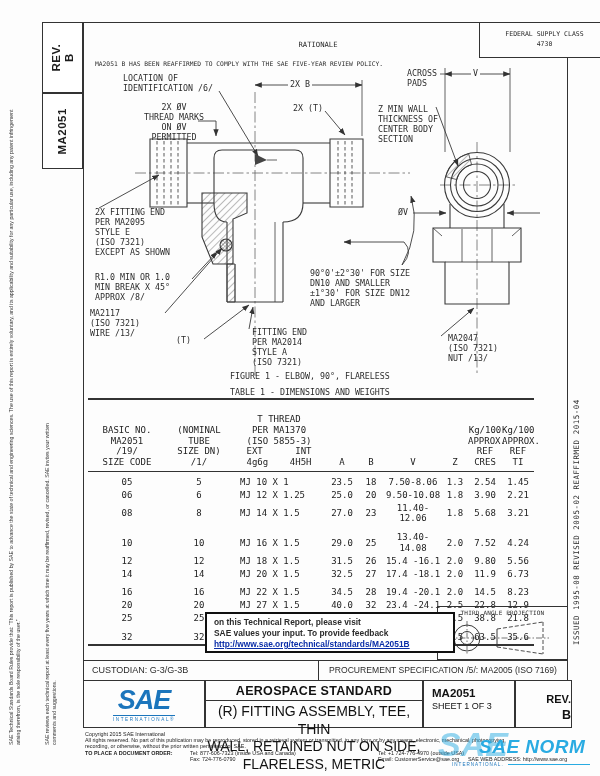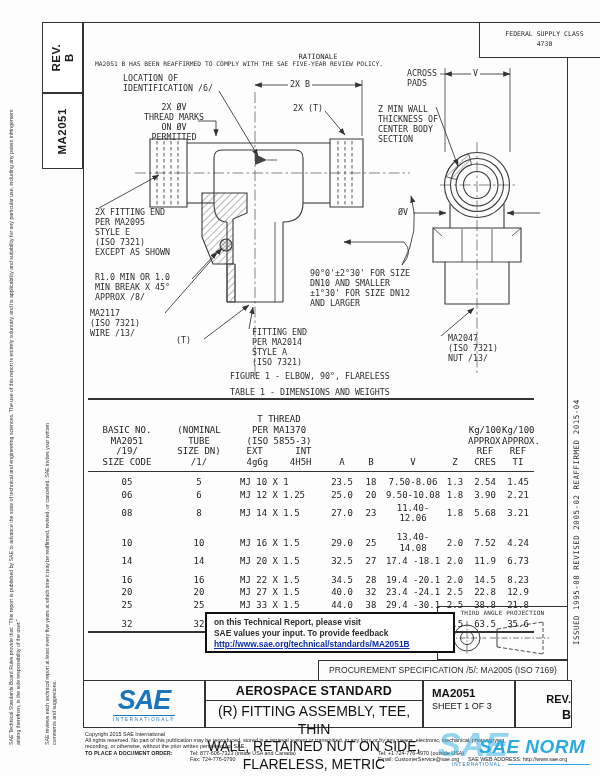--- a/index.html
+++ b/index.html
@@ -6,21 +6,21 @@
   .page{position:relative;width:600px;height:776px;background:#fdfdfd;font-family:"DejaVu Sans Mono",monospace;color:#2b2b2b;overflow:hidden;}
   .pre{white-space:pre-line;}
   
   .vbox{position:absolute;border:1.6px solid #333;display:flex;align-items:center;justify-content:center;background:#fff;box-sizing:border-box;z-index:3;}
   .vbox span{transform:rotate(-90deg);font-family:"Liberation Sans",sans-serif;font-weight:bold;font-size:11.5px;letter-spacing:.5px;text-align:center;line-height:1.1;white-space:pre-line;color:#1d1d1d;}
   
   .vnote{position:absolute;transform-origin:0 0;transform:rotate(-90deg);font-family:"Liberation Sans",sans-serif;font-size:5.2px;color:#333;line-height:1.25;z-index:2;}
   .vnote.mono{font-family:"DejaVu Sans Mono",monospace;font-size:7.5px;letter-spacing:.5px;color:#2b2b2b;}
   .sheet{position:absolute;left:83px;top:22px;width:485px;height:706px;border:1.7px solid #333;box-sizing:border-box;background:transparent;z-index:0;}
   .fsc{position:absolute;left:437px;top:22px;width:131px;height:36px;border:1.2px solid #333;box-sizing:border-box;display:flex;align-items:center;justify-content:center;text-align:center;font-size:6.5px;line-height:1.5;z-index:2;background:#fdfdfd;margin-left:42px;}
-  .rationale{position:absolute;left:83px;top:40px;width:470px;text-align:center;font-size:7.2px;z-index:2;margin-top:12px;}
+  .rationale{position:absolute;left:83px;top:40px;width:470px;text-align:center;font-size:7.2px;z-index:2;}
   .reaffirm{position:absolute;left:95px;top:60px;font-size:6.3px;z-index:2;}
   svg.draw{position:absolute;left:0;top:0;z-index:1;}
   .lbl{position:absolute;font-size:8.3px;line-height:1.22;white-space:pre-line;color:#2b2b2b;z-index:2;}
   .lbl.bg{background:#fdfdfd;padding:0 2px;}
   .lbl.ctr{text-align:center;}
   .caption{position:absolute;font-size:8.3px;z-index:2;}
   
   table.dim{position:absolute;left:88px;top:398px;width:446px;border-collapse:collapse;table-layout:fixed;font-size:9px;line-height:1.2;z-index:2;color:#222;}
   table.dim{border-top:2px solid #333;border-bottom:2px solid #333;}
   table.dim thead th{font-weight:normal;vertical-align:bottom;white-space:pre-line;padding:14px 0 3px 0;border-bottom:1.8px solid #333;}
@@ -321,20 +321,31 @@
           <td class="c1">10</td>
           <td class="c2">MJ 16 X 1.5</td>
           <td class="c3">29.0</td>
           <td class="c4">25</td>
           <td class="c5">13.40-14.08</td>
           <td class="c6">2.0</td>
           <td class="c7">7.52</td>
           <td class="c8">4.24</td>
         </tr>
         <tr>
+          <td class="c0">12</td>
+          <td class="c1">12</td>
+          <td class="c2">MJ 18 X 1.5</td>
+          <td class="c3">31.5</td>
+          <td class="c4">26</td>
+          <td class="c5">15.4 -16.1</td>
+          <td class="c6">2.0</td>
+          <td class="c7">9.80</td>
+          <td class="c8">5.56</td>
+        </tr>
+        <tr>
           <td class="c0">14</td>
           <td class="c1">14</td>
           <td class="c2">MJ 20 X 1.5</td>
           <td class="c3">32.5</td>
           <td class="c4">27</td>
           <td class="c5">17.4 -18.1</td>
           <td class="c6">2.0</td>
           <td class="c7">11.9</td>
           <td class="c8">6.73</td>
         </tr>
@@ -394,20 +405,21 @@
   <div class="feedback">
     <div>on this Technical Report, please visit</div>
     <div>SAE values your input. To provide feedback</div>
     <a href="#" style="color:#0b2ea8;text-align:center;">http://www.sae.org/technical/standards/MA2051B</a>
   </div>
 
   <div class="projbox">
     <div class="plabel">THIRD ANGLE PROJECTION</div>
   </div>
 
+  <div class="cell custodian">CUSTODIAN: G-3/G-3B</div>
   <div class="cell procurement">PROCUREMENT SPECIFICATION /5/: MA2005 (ISO 7169)</div>
 
   <div class="cell logo-cell">
     <div class="sae-logo">SAE</div>
     <div class="sae-sub">INTERNATIONAL®</div>
   </div>
   <div class="cell title-cell">
     <div class="std-type">AEROSPACE STANDARD</div>
     <div class="title-text">(R) FITTING ASSEMBLY, TEE, THIN
 WALL, RETAINED NUT ON SIDE,

